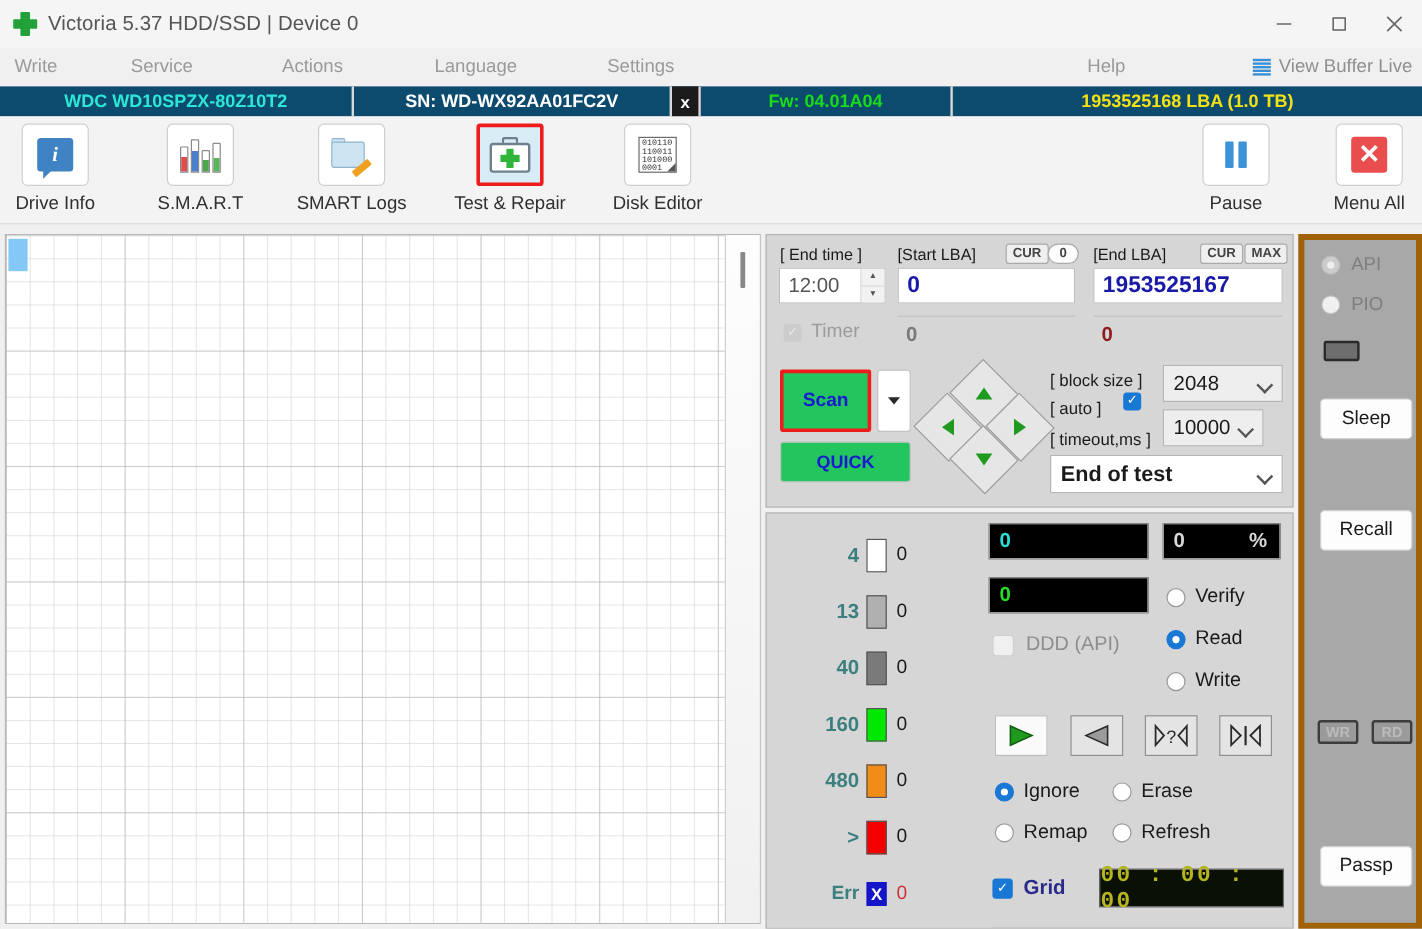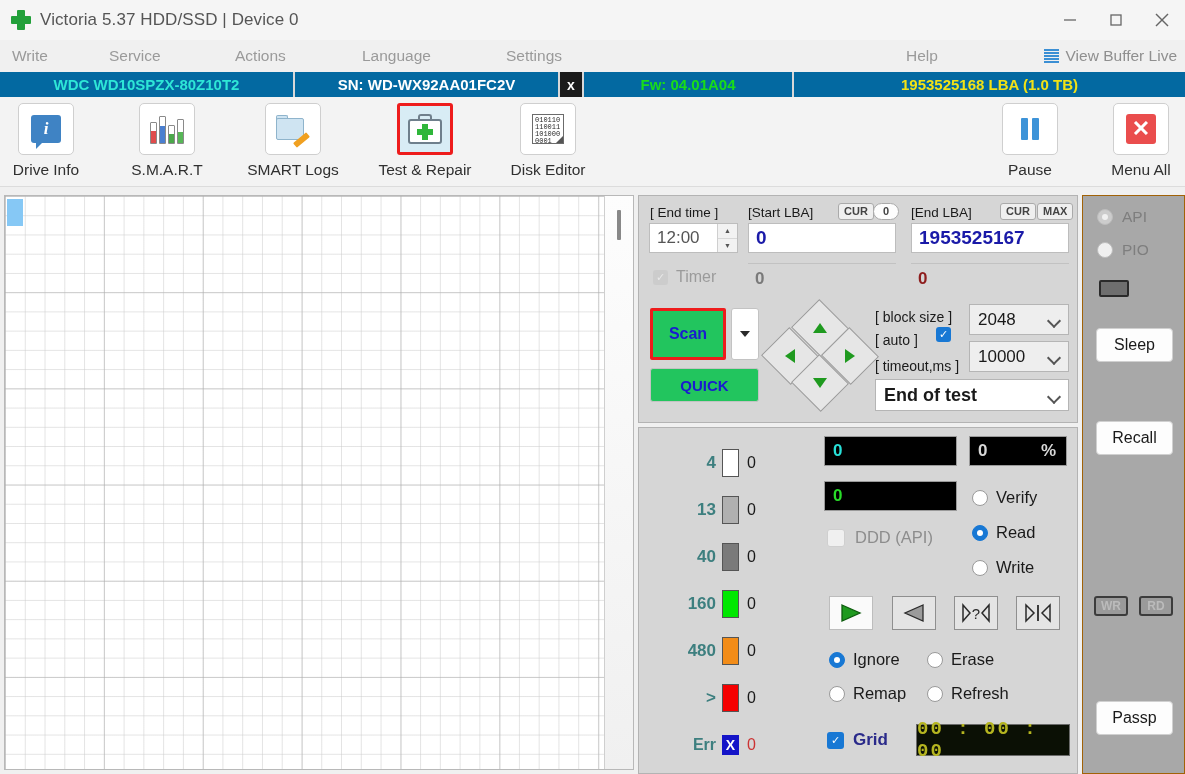--- a/index.html
+++ b/index.html
@@ -75,21 +75,21 @@
     display: flex; flex-direction: column; justify-content: space-between;
   }
   .vbl-icon i {
     display: block; height: 2px; background: #3b8fd4;
   }
   .vbl-text { font-size: 15.5px; color: #8f8f8f; white-space: nowrap; }
 
   
   .drivestrip {
     position: absolute; left: 0; top: 72px; width: 1185px; height: 25px;
-    background: #0369a1;
+    background: #0c4a6e;
     display: flex; align-items: stretch;
   }
   .ds-cell {
     display: flex; align-items: center; justify-content: center;
     font-size: 15px; font-weight: bold;
     border-right: 2px solid #d8d8d8;
     overflow: hidden; white-space: nowrap;
   }
   .ds-model { width: 295px; color: #2ee6d6; }
   .ds-sn    { width: 265px; color: #ffffff; }
@@ -382,21 +382,21 @@
     background: #0b1005; border: 1px solid #6a6a6a;
     display: flex; align-items: center; justify-content: center;
     font-family: "Liberation Mono", monospace;
     font-size: 19px; font-weight: bold; letter-spacing: 2px;
     color: #b5b520;
   }
 
   
   .sidebar {
     position: absolute; left: 1082px; top: 195px; width: 103px; height: 579px;
-    background: #a8a8a8; border: 1px solid #a16207;
+    background: #a8a8a8; border: 5px solid #a16207;
   }
   .sb-radio-row {
     position: absolute; display: flex; align-items: center; gap: 9px; left: 14px;
   }
   .sb-radio-row span { font-size: 15.5px; color: #7e7e7e; }
   .sb-led {
     position: absolute; left: 16px; width: 30px; height: 17px;
     background: #6e6e6e; border: 2px solid #2a2a2a; border-radius: 2px;
   }
   .sb-btn {
@@ -616,21 +616,21 @@
 
       <div class="lbl" style="position:absolute; left:236px; top:113px; font-size:14px;">[ block size ]</div>
       <div class="lbl" style="position:absolute; left:236px; top:136px; font-size:14px;">[ auto ]</div>
       <span class="chk on" style="position:absolute; left:297px; top:131px;">✓</span>
       <div class="lbl" style="position:absolute; left:236px; top:162px; font-size:14px;">[ timeout,ms ]</div>
 
       <div class="combo" style="position:absolute; left:330px; top:108px; width:100px; height:31px;">
         <span>2048</span>
         <span class="cv"></span>
       </div>
-      <div class="combo" style="position:absolute; left:330px; top:145px; width:100px; height:31px;">
+      <div class="combo" style="position:absolute; left:330px; top:145px; width:84px; height:31px;">
         <span>10000</span>
         <span class="cv"></span>
       </div>
       <div class="combo white" style="position:absolute; left:236px; top:183px; width:194px; height:32px;">
         <span>End of test</span>
         <span class="cv"></span>
       </div>
     </div>
 
     <div class="panel p-bottom">

